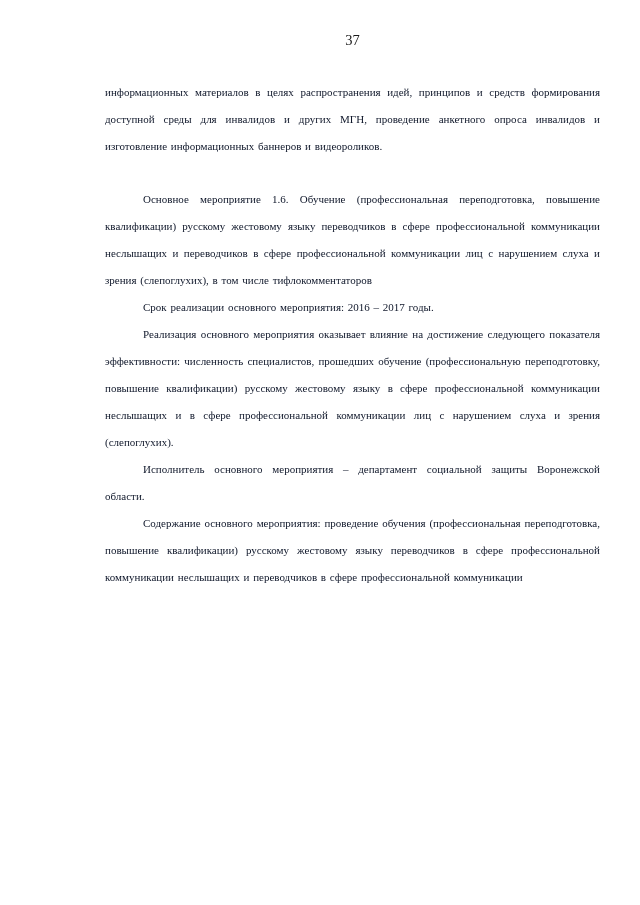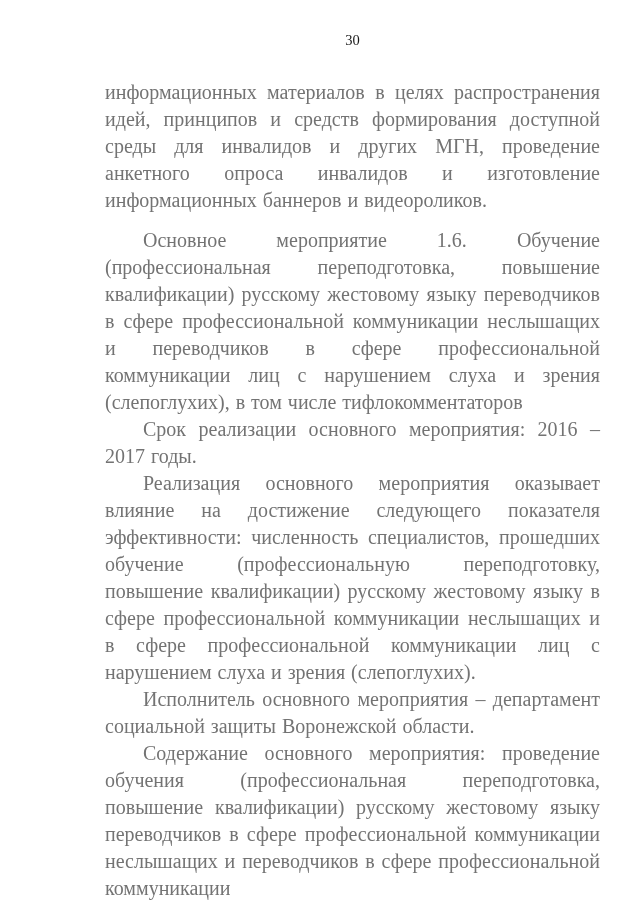--- a/index.html
+++ b/index.html
@@ -28,39 +28,39 @@
       text-align: center;
       font-size: 14.5px;
       line-height: 18px;
       color: #1a1a1a;
     }
     .content {
       margin: 30px 40px 0 105px;
     }
     .para {
       margin: 0;
-      font-size: 20px;
+      font-size: 11px;
       line-height: 27px;
       text-align: justify;
       text-indent: 38px;
       word-spacing: 1px;
-      color: #737373;
+      color: #0f172a;
     }
     .para.no-indent {
       text-indent: 0;
     }
     .para.gap-before {
-      margin-top: 13px;
+      margin-top: 26px;
     }
   </style>
 </head>
 <body>
 
 <div class="page">
-  <div class="page-number">30</div>
+  <div class="page-number">37</div>
 
   <div class="content">
     <p class="para no-indent">информационных материалов в целях распространения идей, принципов и средств формирования доступной среды для инвалидов и других МГН, проведение анкетного опроса инвалидов и изготовление информационных баннеров и видеороликов.</p>
     <p class="para gap-before">Основное мероприятие 1.6. Обучение (профессиональная переподготовка, повышение квалификации) русскому жестовому языку переводчиков в сфере профессиональной коммуникации неслышащих и переводчиков в сфере профессиональной коммуникации лиц с нарушением слуха и зрения (слепоглухих), в том числе тифлокомментаторов</p>
     <p class="para">Срок реализации основного мероприятия: 2016 – 2017 годы.</p>
     <p class="para">Реализация основного мероприятия оказывает влияние на достижение следующего показателя эффективности: численность специалистов, прошедших обучение (профессиональную переподготовку, повышение квалификации) русскому жестовому языку в сфере профессиональной коммуникации неслышащих и в сфере профессиональной коммуникации лиц с нарушением слуха и зрения (слепоглухих).</p>
     <p class="para">Исполнитель основного мероприятия – департамент социальной защиты Воронежской области.</p>
     <p class="para">Содержание основного мероприятия: проведение обучения (профессиональная переподготовка, повышение квалификации) русскому жестовому языку переводчиков в сфере профессиональной коммуникации неслышащих и переводчиков в сфере профессиональной коммуникации</p>
   </div>
 </div>

